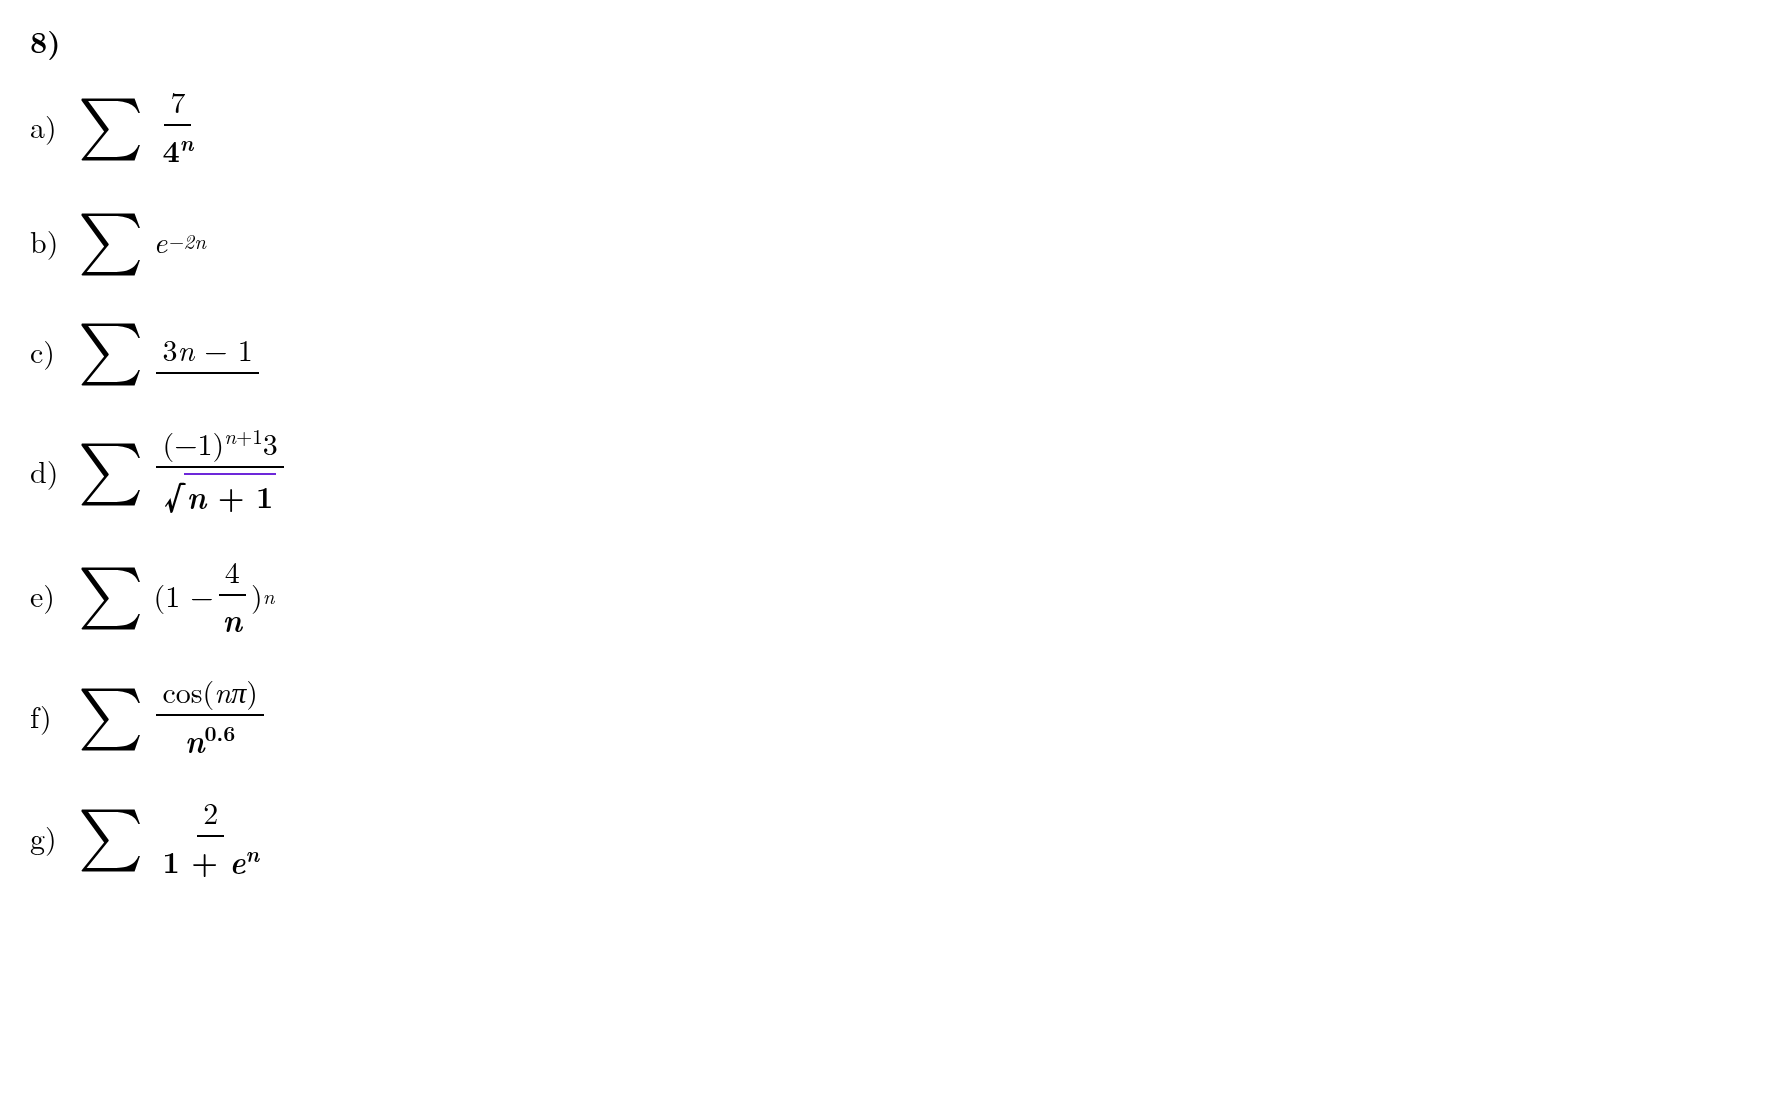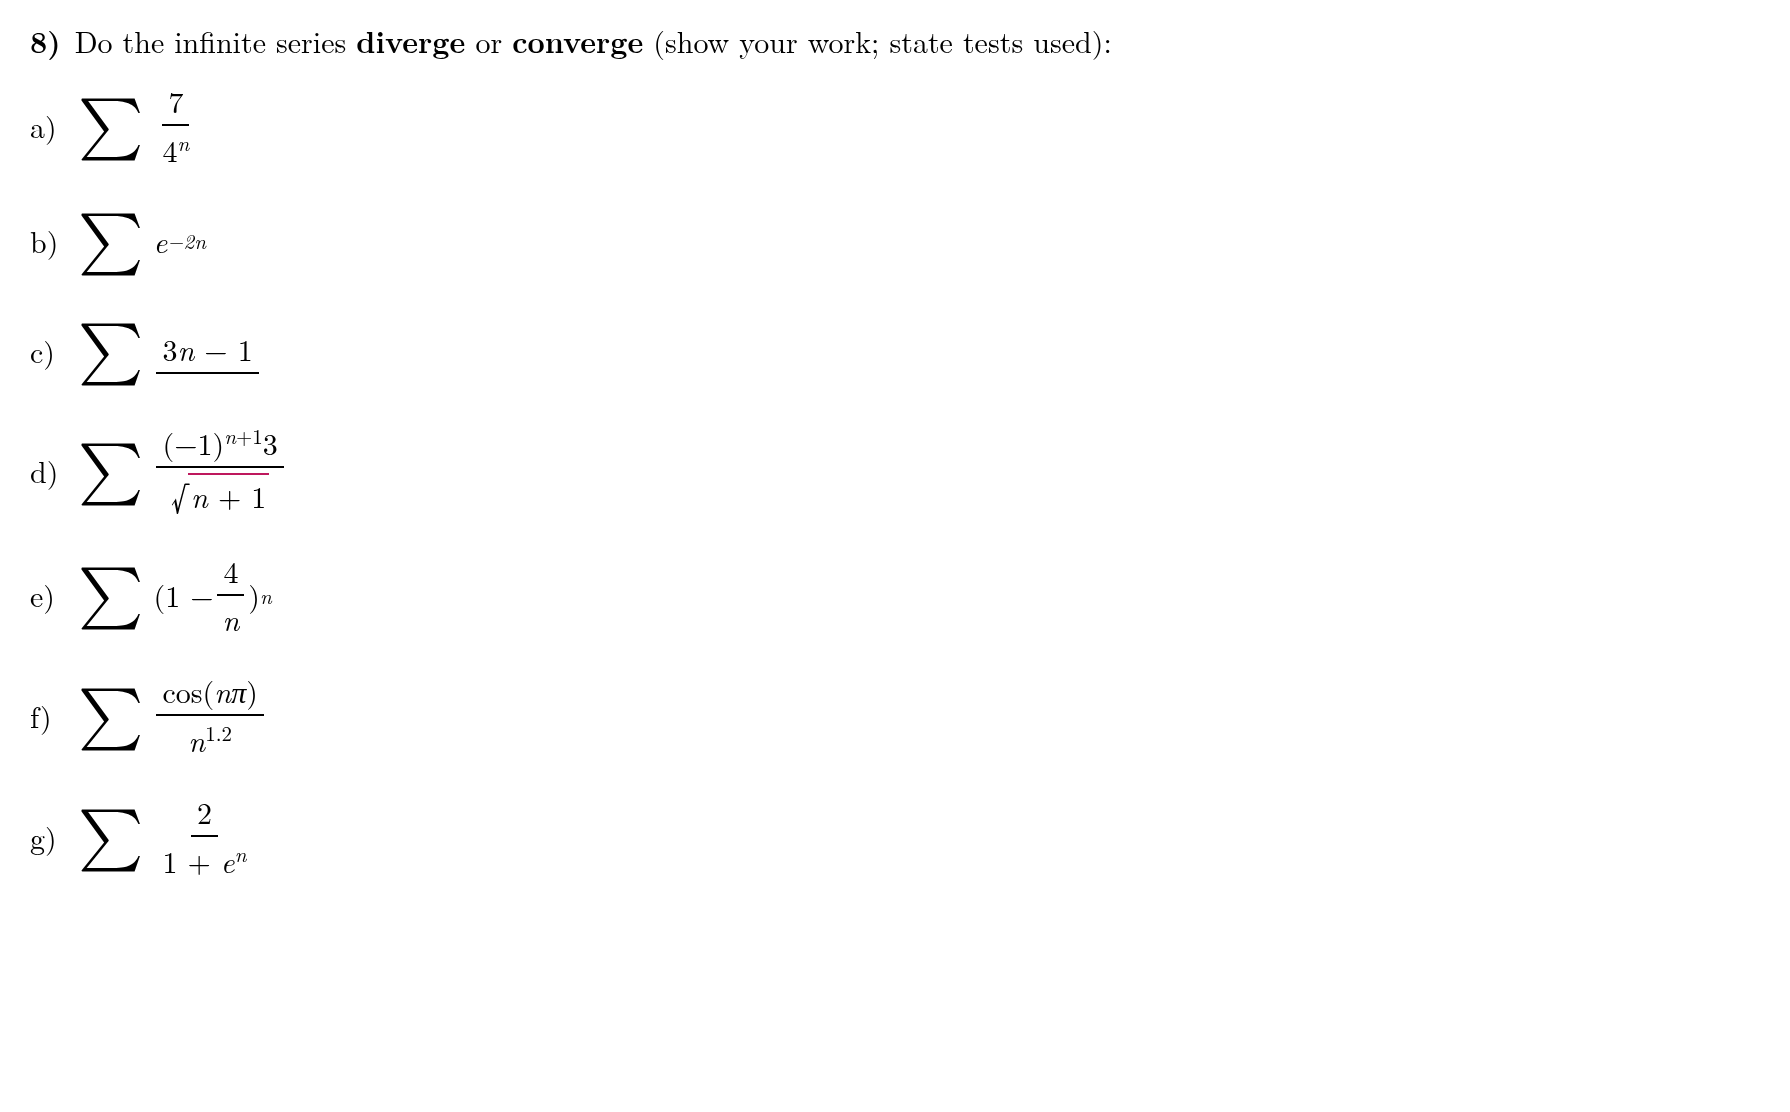--- a/index.html
+++ b/index.html
@@ -65,55 +65,53 @@
       margin: 0 3px;
     }
     .frac .num {
       padding: 0 6px 2px 6px;
       border-bottom: 2px solid #000;
       text-align: center;
     }
     .frac .den {
       padding: 2px 6px 0 6px;
       text-align: left;
+      font-weight: bold;
     }
     .exp {
       vertical-align: super;
       font-size: 0.7em;
     }
     .expr {
       display: inline-flex;
       align-items: center;
     }
     .italic {
       font-style: italic;
     }
     .sqrt {
       display: inline-flex;
       align-items: center;
     }
     .sqrt-sym {
       font-size: 1.2em;
     }
     .sqrt-content {
-      border-top: 2px solid #be185d;
+      border-top: 2px solid #6d28d9;
       padding: 0 3px;
     }
     .paren {
       font-size: 1em;
     }
   </style>
 </head>
 <body>
 
 <div class="problem-header">
   <span class="problem-number">8)</span>
-  <span class="problem-text">
-    <span>Do the infinite series </span><span class="bold">diverge</span><span> or </span><span class="bold">converge</span><span> (show your work; state tests used):</span>
-  </span>
 </div>
 
 <div class="sub-items">
 
   <div class="sub-item">
     <span class="sub-label">a)</span>
     <span class="math">
       <span class="sigma">∑</span>
       <span class="frac">
         <span class="num">7</span>
@@ -181,21 +179,21 @@
 
   <div class="sub-item">
     <span class="sub-label">f)</span>
     <span class="math">
       <span class="sigma">∑</span>
       <span class="frac">
         <span class="num">
           <span>cos(</span><span class="italic">n</span><span class="italic">π</span><span>)</span>
         </span>
         <span class="den">
-          <span class="italic">n</span><span class="exp">1.2</span>
+          <span class="italic">n</span><span class="exp">0.6</span>
         </span>
       </span>
     </span>
   </div>
 
   <div class="sub-item">
     <span class="sub-label">g)</span>
     <span class="math">
       <span class="sigma">∑</span>
       <span class="frac">

